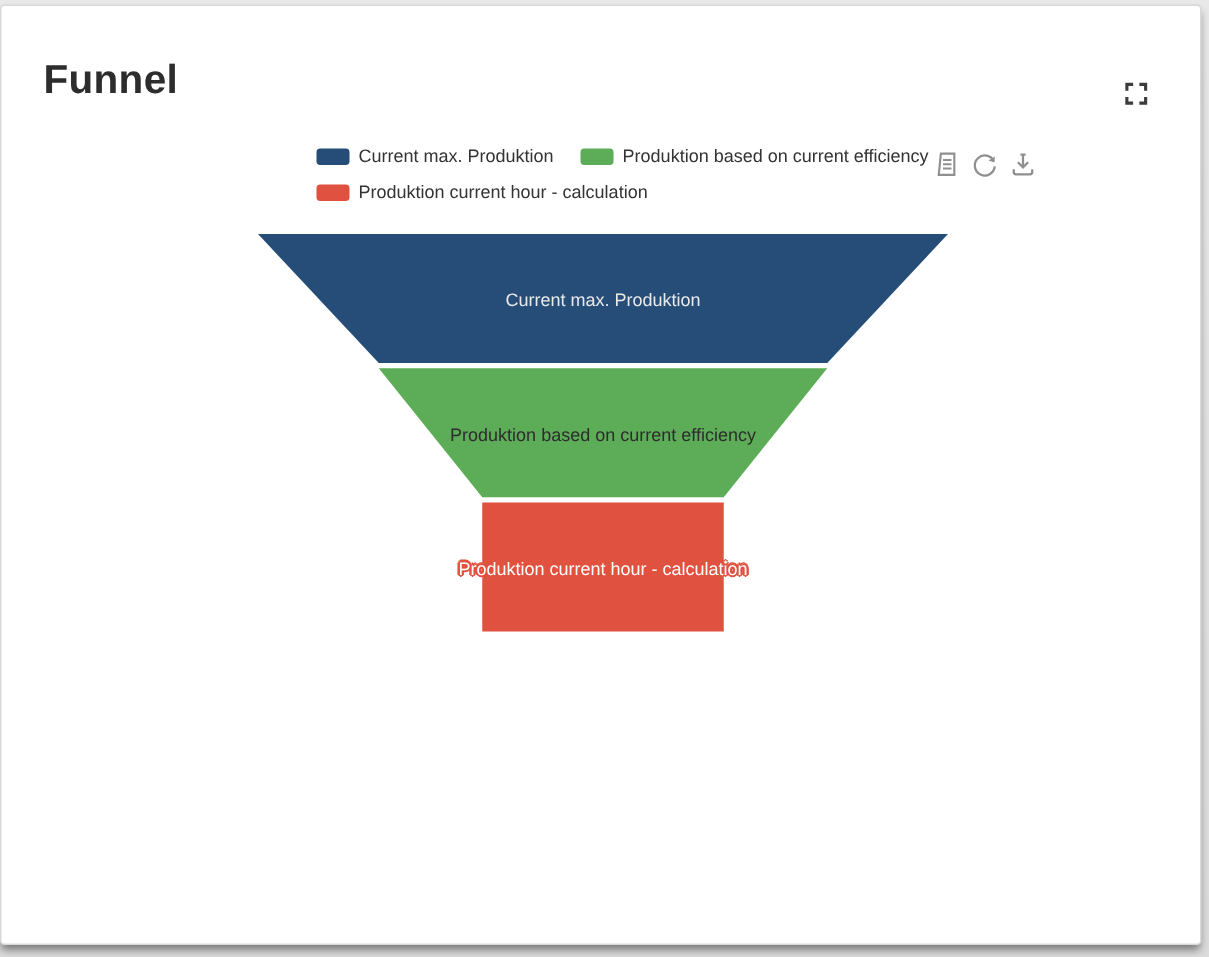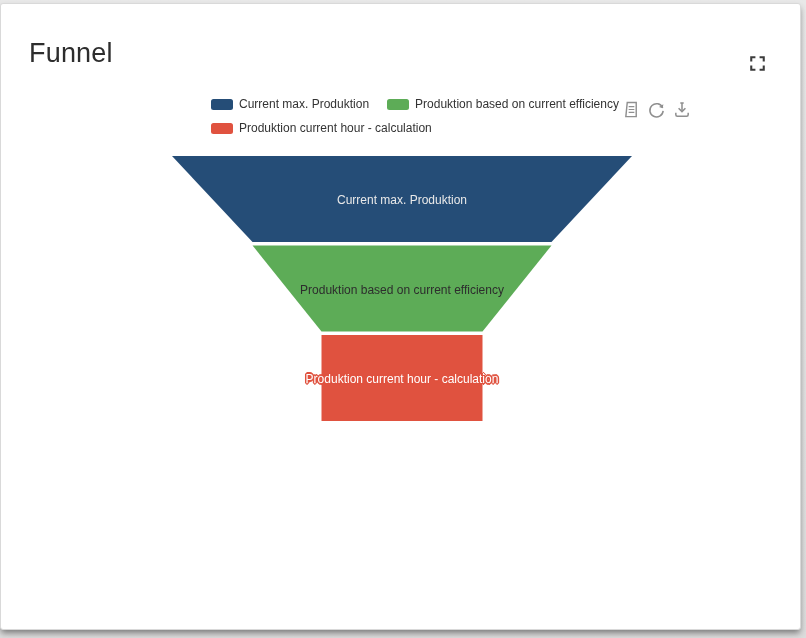--- a/index.html
+++ b/index.html
@@ -8,21 +8,21 @@
     background:linear-gradient(#e8e8e8, #dcdcdc);
     font-family:"Liberation Sans", sans-serif;
   }
   .card{
     position:absolute;left:0;top:3px;width:799px;height:625px;
     background:#ffffff;border:1px solid #d9d9d9;border-radius:3px;
     box-shadow:0 4px 6px -1px rgba(0,0,0,0.45);
   }
   .card-title{
     position:absolute;left:28px;top:34px;
-    font-size:27px;color:#2d2d2d;letter-spacing:0.2px;
+    font-size:27px;color:#2d2d2d;letter-spacing:0.2px;font-weight:bold;
   }
   .fullscreen-btn{
     position:absolute;left:742px;top:47px;width:28px;height:28px;
     cursor:pointer;display:flex;align-items:center;justify-content:center;
   }
   .legend{
     position:absolute;left:210px;top:93px;width:410px;
     display:flex;flex-direction:column;gap:10px;
   }
   .legend-row{display:flex;gap:18px;}

